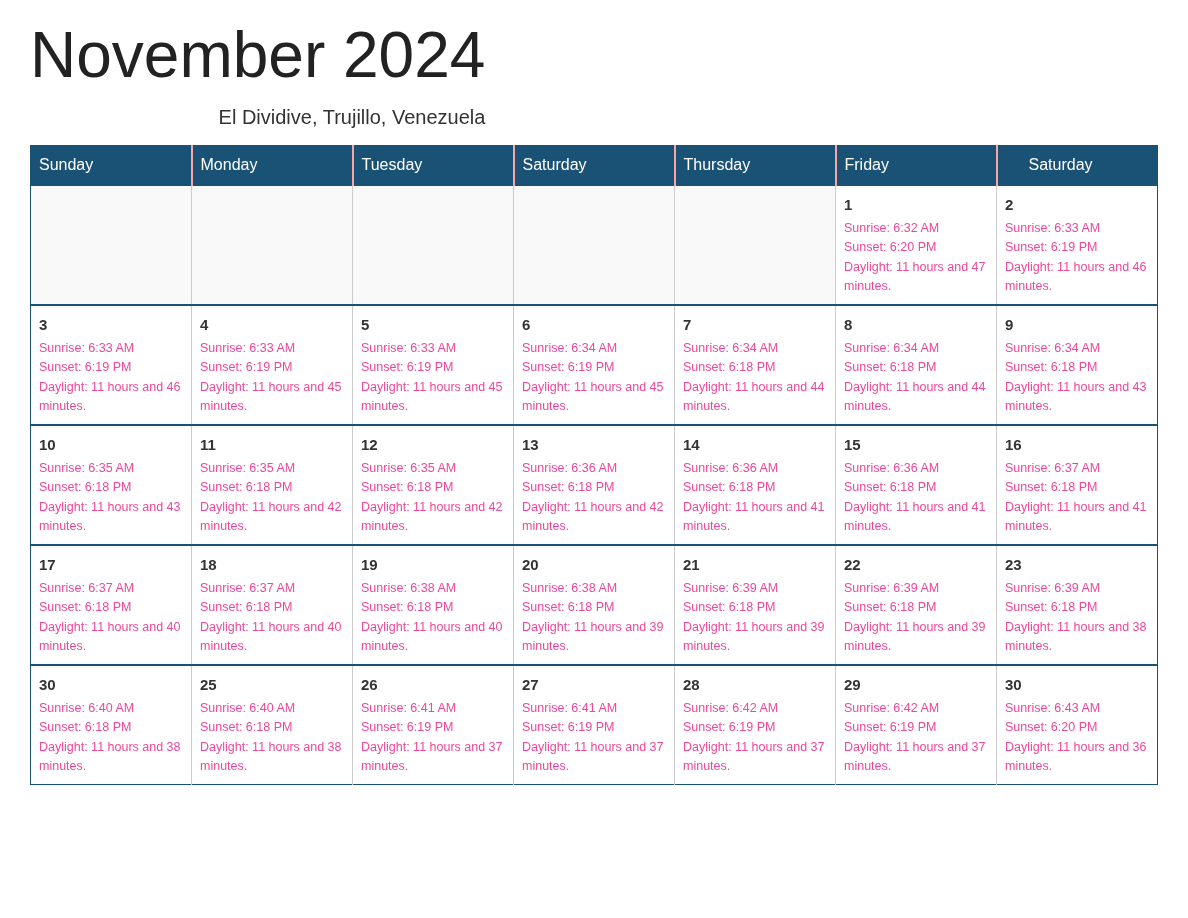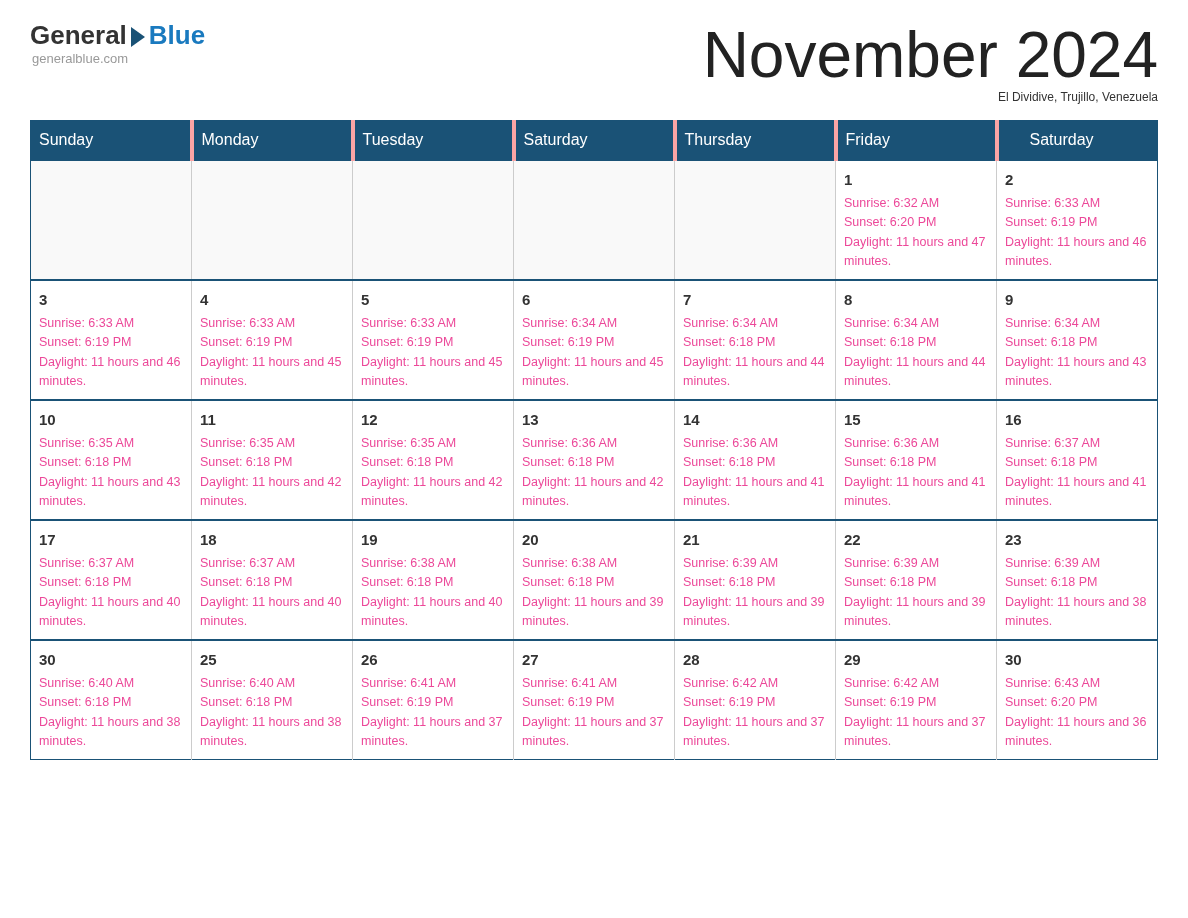--- a/index.html
+++ b/index.html
@@ -54,37 +54,37 @@
     .title-section {
       text-align: right;
     }
     .month-title {
       font-size: 64px;
       font-weight: normal;
       color: #222;
       line-height: 1.1;
     }
     .location {
-      font-size: 12px;
-      color: #333;
-      margin-top: 0;
+      font-size: 20px;
+      color: #333;
+      margin-top: 16px;
     }
     .calendar {
       width: 100%;
       border-collapse: collapse;
       border: 1px solid #1a5276;
     }
     .calendar thead tr th {
       background-color: #1a5276;
       color: #fff;
       padding: 10px 8px;
       font-size: 16px;
       font-weight: normal;
       text-align: left;
-      border-right: 4px solid #fca5a5;
+      border-right: 2px solid #fca5a5;
     }
     .calendar thead tr th:last-child {
       border-right: none;
       padding-left: 31px;
     }
     .calendar tbody tr {
       border-top: 2px solid #1a5276;
     }
     .calendar tbody tr td {
       vertical-align: top;
@@ -110,28 +110,20 @@
       line-height: 1.55;
     }
     .empty-cell {
       background: #f9f9f9;
     }
   </style>
 </head>
 <body>
 
 <div class="header">
-  <div class="logo">
-    <div class="logo-top">
-      <span class="logo-general">General</span>
-      <div class="logo-arrow"></div>
-      <span class="logo-blue">Blue</span>
-    </div>
-    <div class="logo-sub">generalblue.com</div>
-  </div>
   <div class="title-section">
     <div class="month-title">November 2024</div>
     <div class="location">El Dividive, Trujillo, Venezuela</div>
   </div>
 </div>
 
 <table class="calendar">
   <thead>
     <tr>
     <th>Sunday</th>

